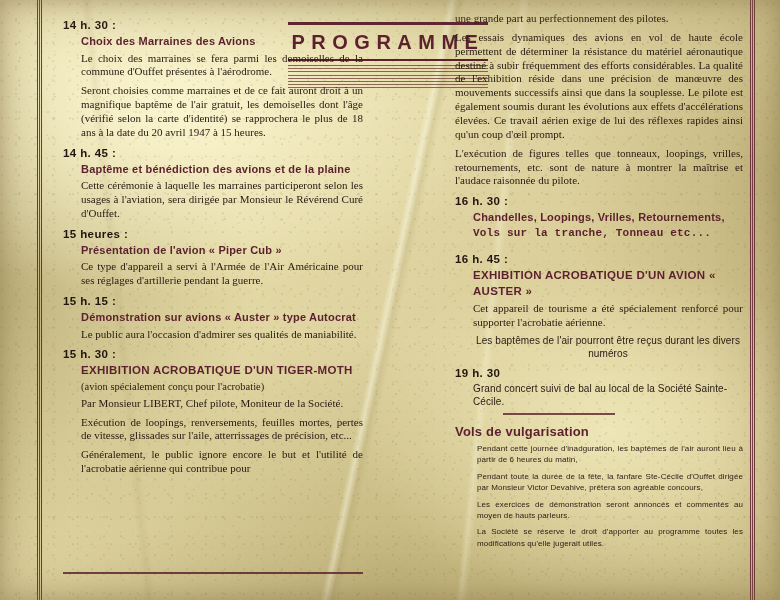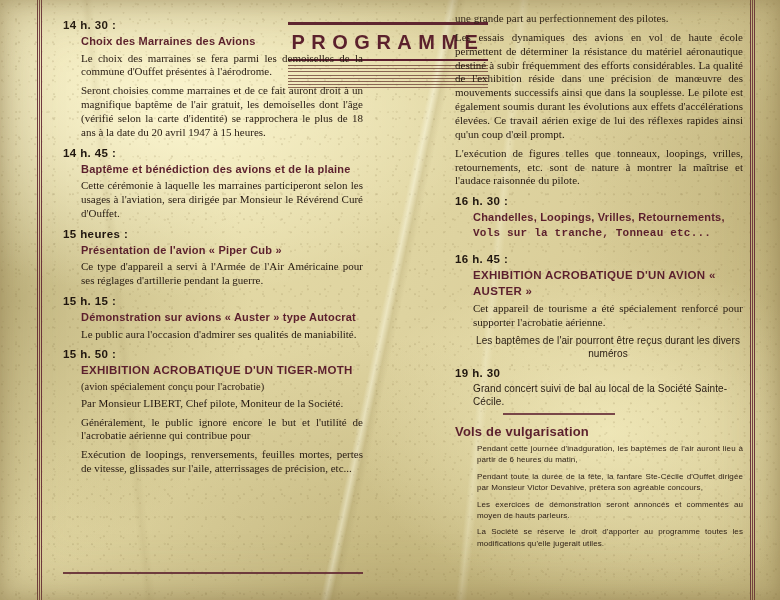--- a/index.html
+++ b/index.html
@@ -131,25 +131,25 @@
       <div class="para">Seront choisies comme marraines et de ce fait auront droit à un magnifique baptême de l'air gratuit, les demoiselles dont l'âge (vérifié selon la carte d'identité) se rapprochera le plus de 18 ans à la date du 20 avril 1947 à 15 heures.</div>
       <div class="time">14 h. 45 :</div>
       <div class="hd">Baptême et bénédiction des avions et de la plaine</div>
       <div class="para">Cette cérémonie à laquelle les marraines participeront selon les usages à l'aviation, sera dirigée par Monsieur le Révérend Curé d'Ouffet.</div>
       <div class="time">15 heures :</div>
       <div class="hd">Présentation de l'avion « Piper Cub »</div>
       <div class="para">Ce type d'appareil a servi à l'Armée de l'Air Américaine pour ses réglages d'artillerie pendant la guerre.</div>
       <div class="time">15 h. 15 :</div>
       <div class="hd">Démonstration sur avions « Auster » type Autocrat</div>
       <div class="para">Le public aura l'occasion d'admirer ses qualités de maniabilité.</div>
-      <div class="time">15 h. 50 :</div>
+      <div class="time">15 h. 30 :</div>
       <div class="hd caps">EXHIBITION ACROBATIQUE D'UN TIGER-MOTH<span class="sub"> (avion spécialement conçu pour l'acrobatie)</span></div>
       <div class="para">Par Monsieur LIBERT, Chef pilote, Moniteur de la Société.</div>
+      <div class="para">Exécution de loopings, renversements, feuilles mortes, pertes de vitesse, glissades sur l'aile, atterrissages de précision, etc...</div>
       <div class="para">Généralement, le public ignore encore le but et l'utilité de l'acrobatie aérienne qui contribue pour</div>
-      <div class="para">Exécution de loopings, renversements, feuilles mortes, pertes de vitesse, glissades sur l'aile, atterrissages de précision, etc...</div>
     </div>
 
   <div class="col" id="col-right">
       <div class="para wide">une grande part au perfectionnement des pilotes.</div>
       <div class="para wide">Les essais dynamiques des avions en vol de haute école permettent de déterminer la résistance du matériel aéronautique destiné à subir fréquemment des efforts considérables. La qualité de l'exhibition réside dans une précision de manœuvre des mouvements successifs ainsi que dans la souplesse. Le pilote est également soumis durant les évolutions aux effets d'accélérations élevées. Ce travail aérien exige de lui des réflexes rapides ainsi qu'un coup d'œil prompt.</div>
       <div class="para wide">L'exécution de figures telles que tonneaux, loopings, vrilles, retournements, etc. sont de nature à montrer la maîtrise et l'audace raisonnée du pilote.</div>
       <div class="time">16 h. 30 :</div>
       <div class="hd" style="margin-bottom: 1px;">Chandelles, Loopings, Vrilles, Retournements,</div>
       <div class="hd" style="margin-bottom: 13px; font-family: Liberation Mono, monospace;">Vols sur la tranche, Tonneau etc...</div>
       <div class="time">16 h. 45 :</div>

